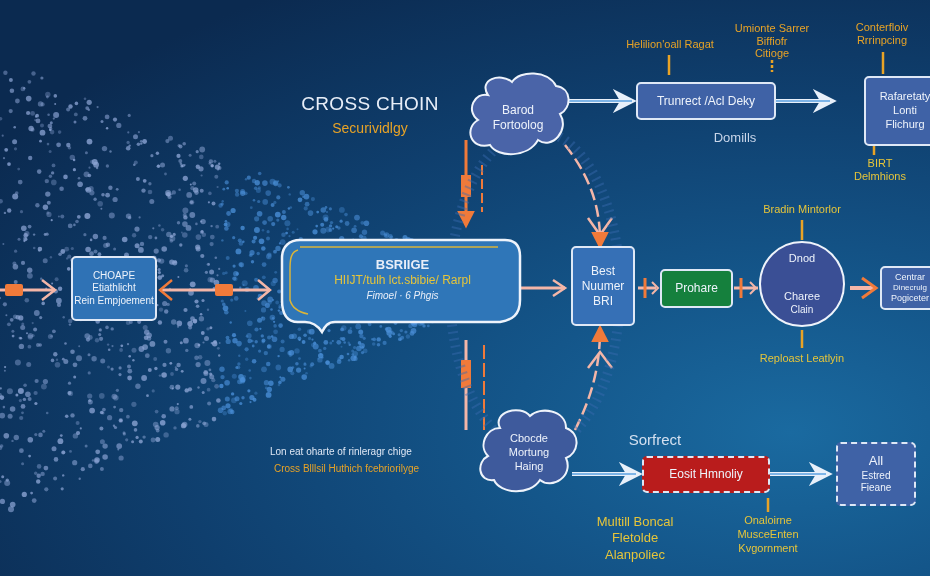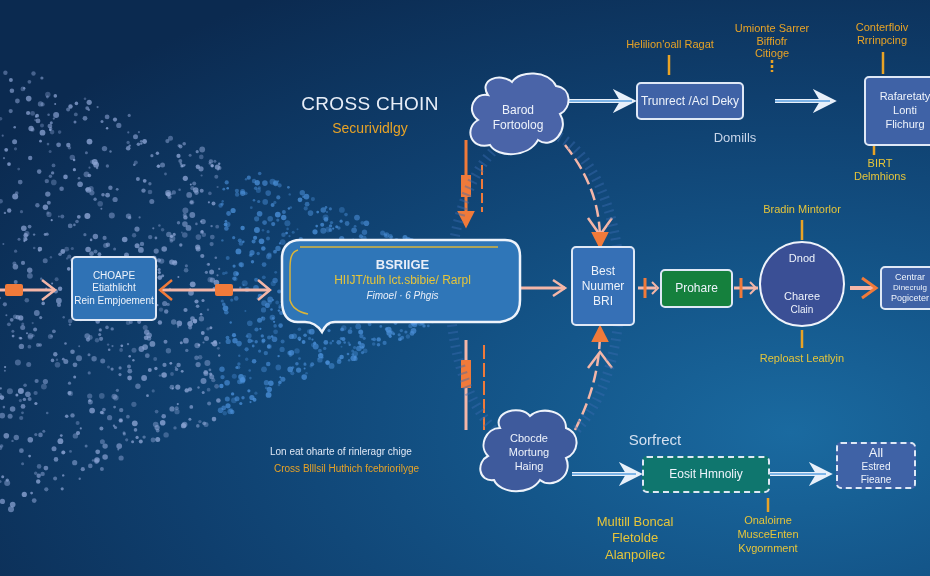--- a/index.html
+++ b/index.html
@@ -1547,21 +1547,21 @@
   <div class="txt white" style="left:290px; top:257px; width:225px; font-size:13px; font-weight:bold;">BSRIIGE</div>
   <div class="txt yellow" style="left:290px; top:273px; width:225px; font-size:12px;">HIIJT/tulh lct.sbibie/ Rarpl</div>
   <div class="txt white" style="left:290px; top:290px; width:225px; font-size:10px;font-style:italic;">Fimoel · 6 Phgis</div>
   <div style="position:absolute; left:282px; top:240px; width:238px; height:82px;"></div>
 
   <div class="node" style="left:478px; top:95px; width:80px; height:45px; cursor:pointer;">
     <span style="font-size:12px;">Barod</span>
     <span style="font-size:12px;">Fortoolog</span>
   </div>
 
-  <div class="node box" style="left:636px; top:82px; width:108px; height:38px;">
+  <div class="node box" style="left:636px; top:82px; width:140px; height:38px;">
     <span style="font-size:12px;">Trunrect /Acl Deky</span>
   </div>
 
   <div class="node box" style="left:864px; top:76px; width:82px; height:70px;text-align:right;">
     <span style="font-size:11px;">Rafaretaty</span>
     <span style="font-size:11px;">Lonti</span>
     <span style="font-size:11px;">Flichurg</span>
   </div>
 
   <div class="node box" style="left:571px; top:246px; width:64px; height:80px; background:#3670b6;">
@@ -1585,25 +1585,25 @@
     <span style="font-size:8px;">Dinecrulg</span>
     <span style="font-size:9px;">Pogiceter</span>
   </div>
 
   <div class="node" style="left:488px; top:428px; width:82px; height:50px; cursor:pointer;">
     <span style="font-size:11px;">Cbocde</span>
     <span style="font-size:11px;">Mortung</span>
     <span style="font-size:11px;">Haing</span>
   </div>
 
-  <div class="node box dashed" style="left:642px; top:456px; width:128px; height:37px; background:#0f766e;">
+  <div class="node box dashed" style="left:642px; top:456px; width:128px; height:37px; background:#b91c1c;">
     <span style="font-size:12px;">Eosit Hmnoliy</span>
   </div>
 
-  <div class="node box dashed" style="left:836px; top:442px; width:80px; height:47px;">
+  <div class="node box dashed" style="left:836px; top:442px; width:80px; height:64px;">
     <span style="font-size:13px;">All</span>
     <span style="font-size:10px;">Estred</span>
     <span style="font-size:10px;">Fieane</span>
   </div>
 
   <div class="txt gold" style="left:608px; top:38px; width:124px; font-size:11px;">Helilion'oall Ragat</div>
 
   <div class="txt gold" style="left:722px; top:22px; width:100px; font-size:11px; line-height:1.15;">
     <div>Umionte Sarrer</div>
     <div>Biffiofr</div>

